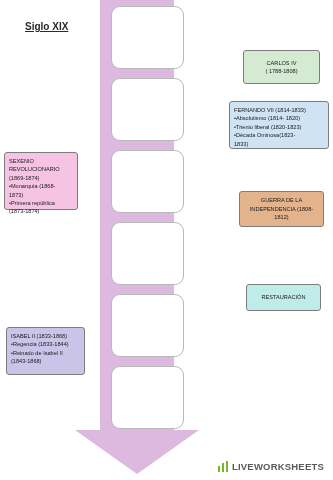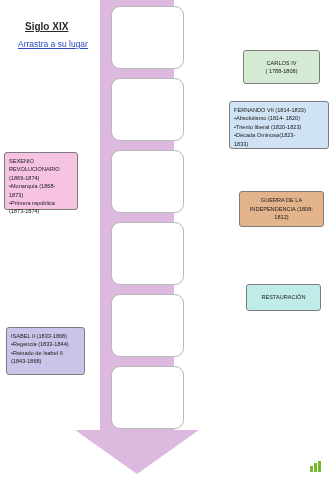--- a/index.html
+++ b/index.html
@@ -89,21 +89,20 @@
 </style>
 </head>
 <body>
 
 <div id="stage">
 
   <div class="arrow-shaft"></div>
   <div class="arrow-head"></div>
 
   <div class="title">Siglo XIX</div>
-  <div class="instruction">Arrastra a su lugar</div>
 
   <div class="slot" style="top:6px"></div>
   <div class="slot" style="top:78px"></div>
   <div class="slot" style="top:150px"></div>
   <div class="slot" style="top:222px"></div>
   <div class="slot" style="top:294px"></div>
   <div class="slot" style="top:366px"></div>
 
   <div class="card c-carlos center">
     <span class="line">CARLOS IV</span>
@@ -144,15 +143,16 @@
     <span class="line">•Reinado de Isabel II</span>
     <span class="line">(1843-1868)</span>
   </div>
 
   <div class="watermark">
     <span class="wm-bars">
         <i></i>
         <i></i>
         <i></i>
       </span>
+    <span class="wm-text">LIVEWORKSHEETS</span>
   </div>
 
 </div>
 
 </body></html>

